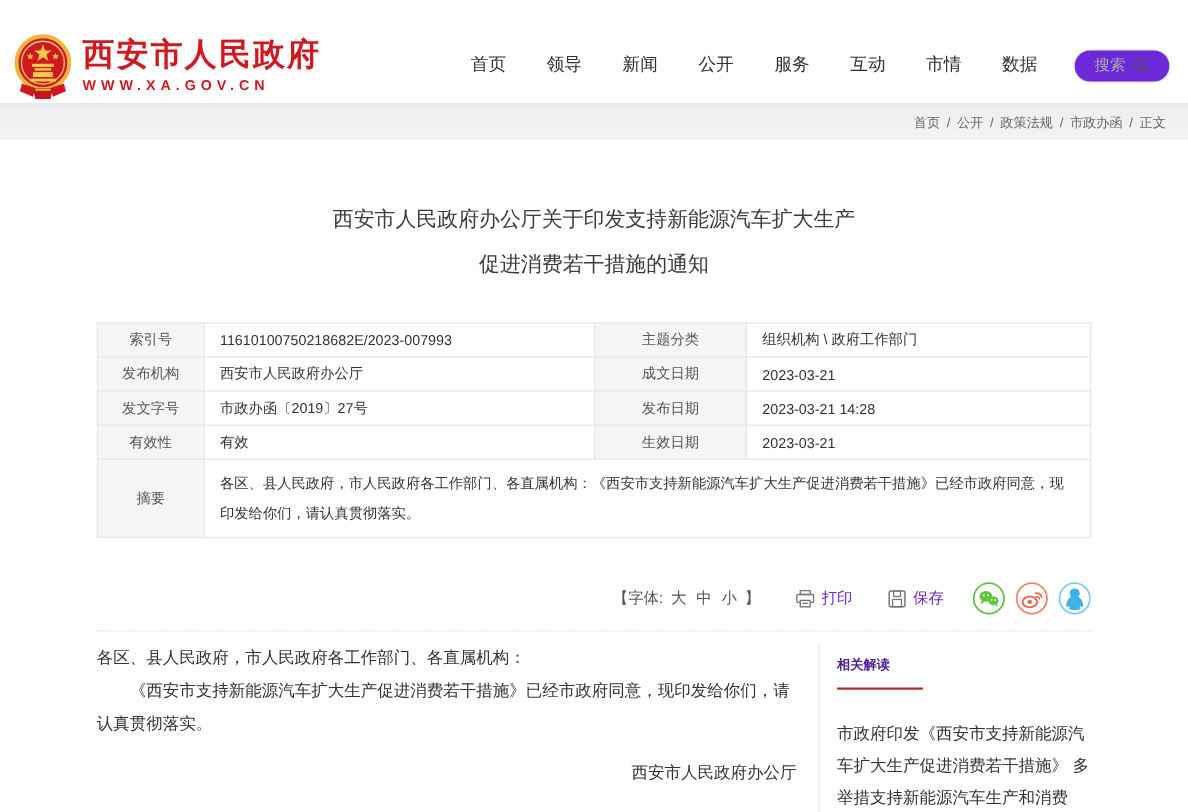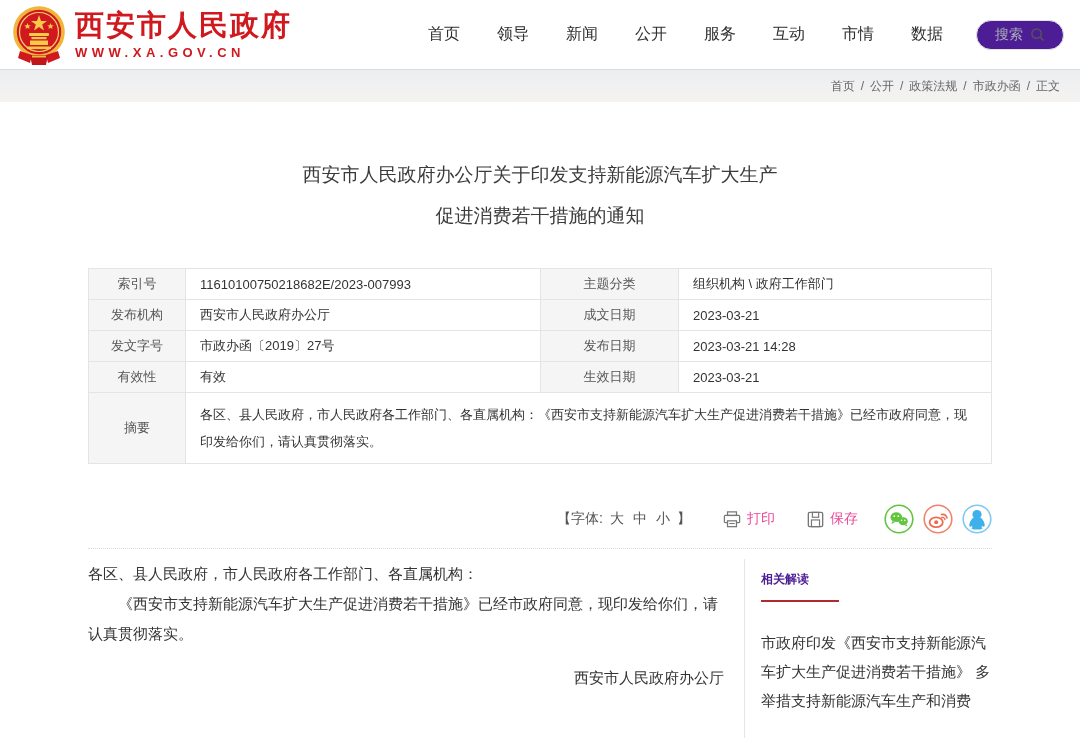--- a/index.html
+++ b/index.html
@@ -1,29 +1,29 @@
 <!DOCTYPE html>
 <html><head>
 <meta charset="utf-8">
 <style>
   * { margin:0; padding:0; box-sizing:border-box; }
   html,body { width:1080px; height:738px; overflow:hidden; background:#fff;
     font-family:"Liberation Sans","DejaVu Sans",sans-serif; color:#333; }
 
   
-  .header { height:69px; display:flex; align-items:center; padding:0 16px 0 12px; background:#fff; }
+  .header { height:69px; display:flex; align-items:center; padding:0 16px 0 12px; background:#fff;margin-top:25px; }
   .logo-block { display:flex; align-items:center; gap:9px; }
   .emblem { width:54px; height:64px; flex:0 0 auto; }
   .brand-name { font-size:29px; font-weight:bold; color:#d0191e; letter-spacing:2px; line-height:32px; }
   .brand-url { font-size:13px; font-weight:bold; color:#d0191e; letter-spacing:4.5px; margin-top:4px; }
   .nav { display:flex; gap:37px; margin-left:auto; font-size:16px; color:#2f2f2f; }
   .nav-item { cursor:pointer; white-space:nowrap; }
   .search-pill { width:88px; height:30px; border:1px solid #e4e4e4; border-radius:16px;
     display:flex; align-items:center; justify-content:center; gap:7px;
-    color:#a8adb3; font-size:14px; margin-left:33px; cursor:pointer; background:#4c1d95; }
+    color:#a8adb3; font-size:14px; margin-left:33px; cursor:pointer; background:#6d28d9; }
 
   
   .crumb-bar { height:33px; background:linear-gradient(#eceef0,#f4f3f1);
     border-top:1px solid #d9dde1; display:flex; align-items:center;
     justify-content:flex-end; padding-right:17px; font-size:12px; color:#666; }
   .crumb-bar span { margin:0 3px; }
   .crumb-item { cursor:pointer; }
 
   
   .page { padding:0 88px; }
@@ -38,21 +38,21 @@
   td.val { padding:4px 14px; color:#333; width:355px; }
   td.val2 { width:auto; }
   td.sumval { padding:8px 14px; line-height:27px; }
 
   
   .toolbar { display:flex; justify-content:flex-end; align-items:center;
     margin-top:40px; padding-bottom:14px; border-bottom:1px dotted #dcdcdc;
     color:#555; font-size:14px; }
   .font-ctl { display:flex; align-items:center; gap:5px; }
   .font-size-btn { cursor:pointer; margin:0 2px; }
-  .tb-btn { display:flex; align-items:center; gap:6px; cursor:pointer; margin-left:32px; color:#ec4899;text-align:center; }
+  .tb-btn { display:flex; align-items:center; gap:6px; cursor:pointer; margin-left:32px; color:#6d28d9;text-align:center; }
   .share-circle { width:30px; height:30px; margin-left:9px; cursor:pointer; }
   .share-circle:first-of-type { margin-left:26px; }
 
   
   .content-row { display:flex; margin-top:10px; align-items:stretch; height:560px; }
   .article { width:656px; padding-right:20px; font-size:15px; line-height:30px; color:#333; }
   .salutation { }
   .paragraph { text-indent:2em; }
   .sig-org { text-align:right; margin-top:14px; }
   .sidebar { flex:1; border-left:1px solid #e6e6e6; padding:12px 0 0 16px; }

